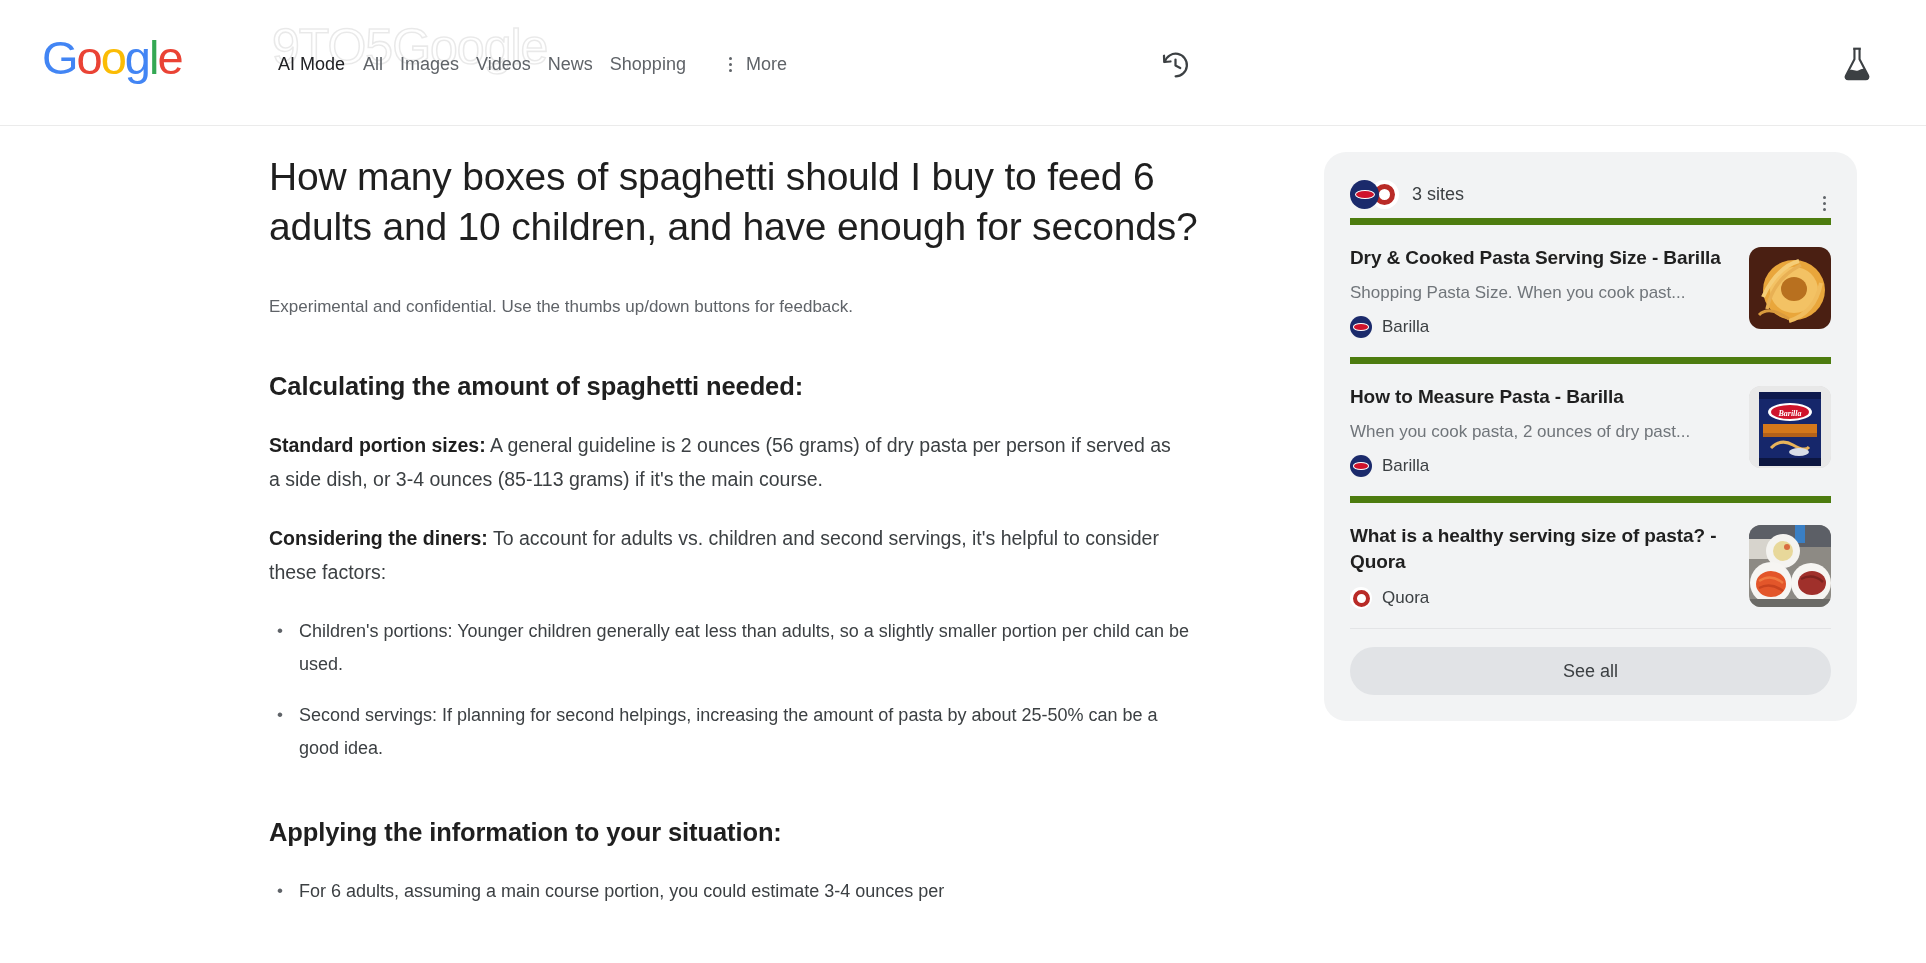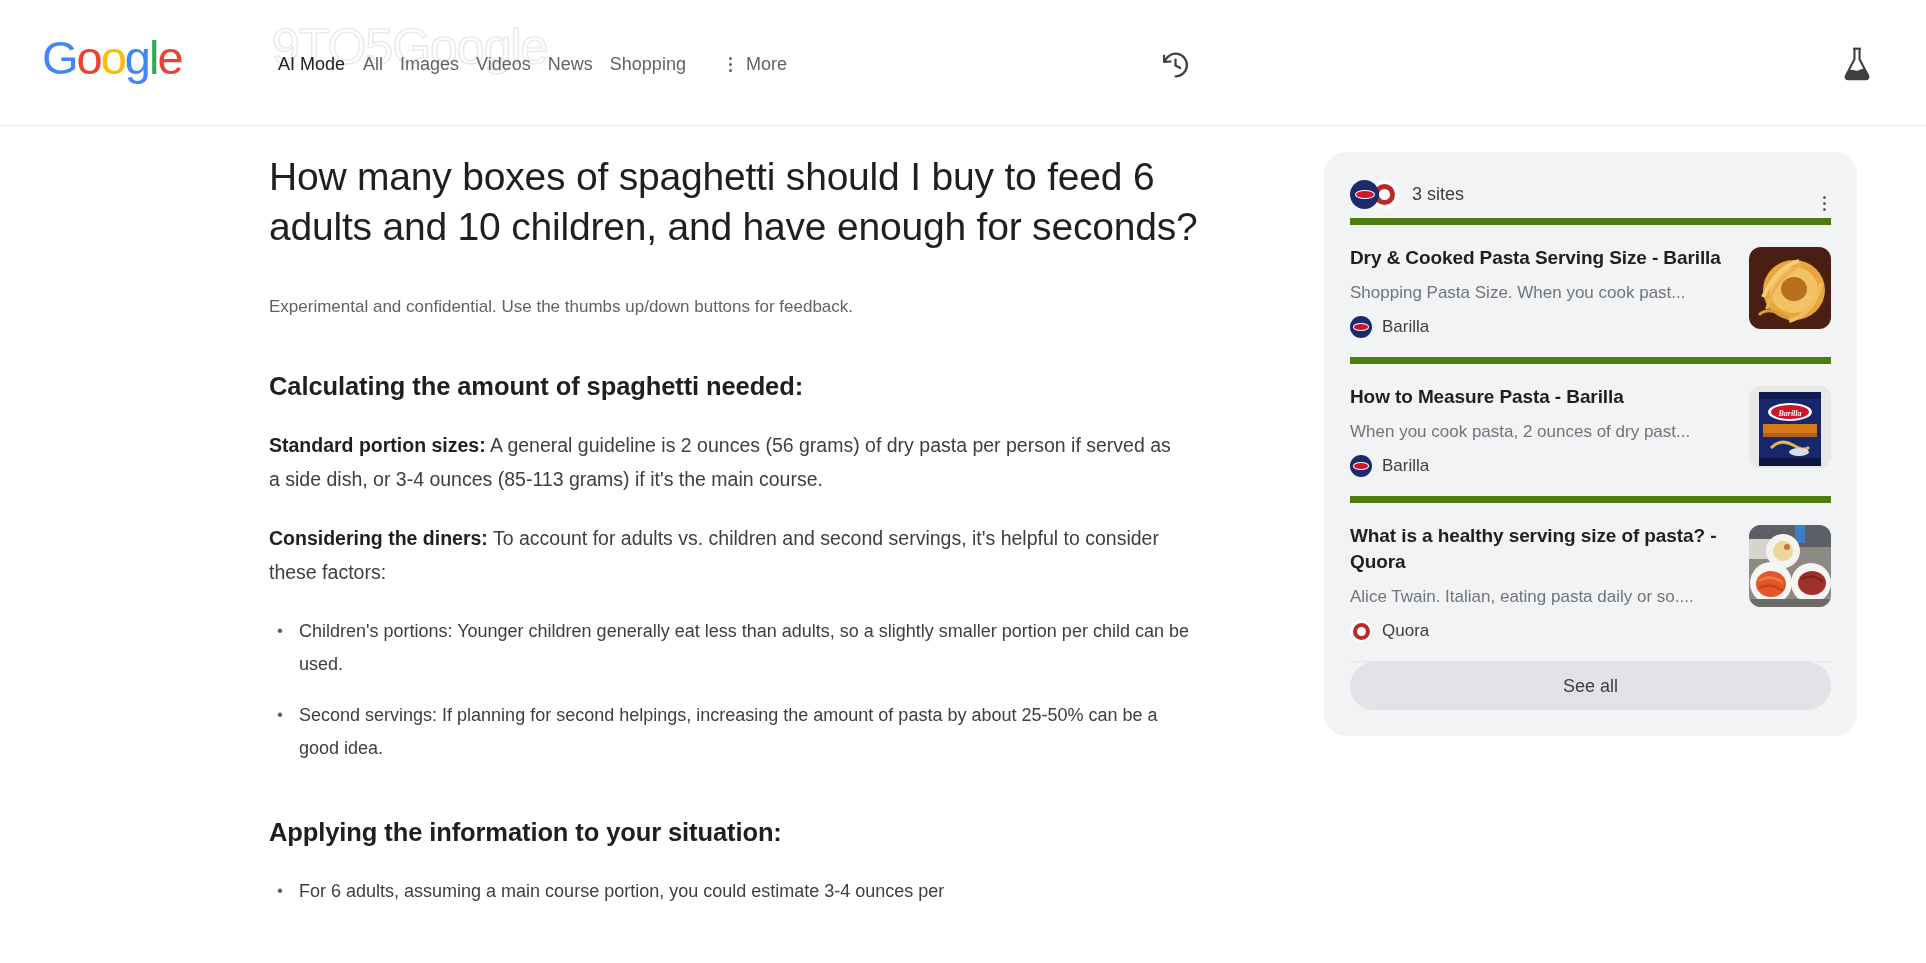--- a/index.html
+++ b/index.html
@@ -309,20 +309,21 @@
     width: 82px; height: 82px;
     border-radius: 12px;
     flex: 0 0 auto;
     overflow: hidden;
     background: #d8d8d8;
     margin-top: 2px;
   }
   .thumb svg { display: block; width: 100%; height: 100%; }
 
   #see-all {
+    margin-top: 18px;
     height: 48px;
     border-radius: 26px;
     background: #e1e3e6;
     border: none;
     width: 100%;
     font-size: 18px;
     color: #3c4043;
     cursor: pointer;
     font-family: "Liberation Sans", sans-serif;
     display: flex; align-items: center; justify-content: center;
@@ -462,21 +463,20 @@
           <path d="M22 62 q10 -10 22 -3 t16 2" stroke="#e8b45a" stroke-width="3" fill="none"></path>
           <ellipse cx="50" cy="66" rx="10" ry="4" fill="#d8dde6"></ellipse>
           <rect x="10" y="72" width="62" height="8" fill="#0c1640"></rect>
         </svg>
       </div>
     </div>
 
     <div class="source-item">
       <div class="src-text">
         <div class="src-title">What is a healthy serving size of pasta? - Quora</div>
-        <div class="src-snippet">Alice Twain. Italian, eating pasta daily or so....</div>
         <div class="src-source">
           <span class="mini-fav quora"></span>
           <span>Quora</span>
         </div>
       </div>
       <div class="thumb">
         <svg viewBox="0 0 82 82">
           <rect width="82" height="82" fill="#8d8a84"></rect>
           <rect x="0" y="0" width="82" height="22" fill="#5c5f66"></rect>
           <rect x="46" y="0" width="10" height="18" fill="#3a7fc4"></rect>

